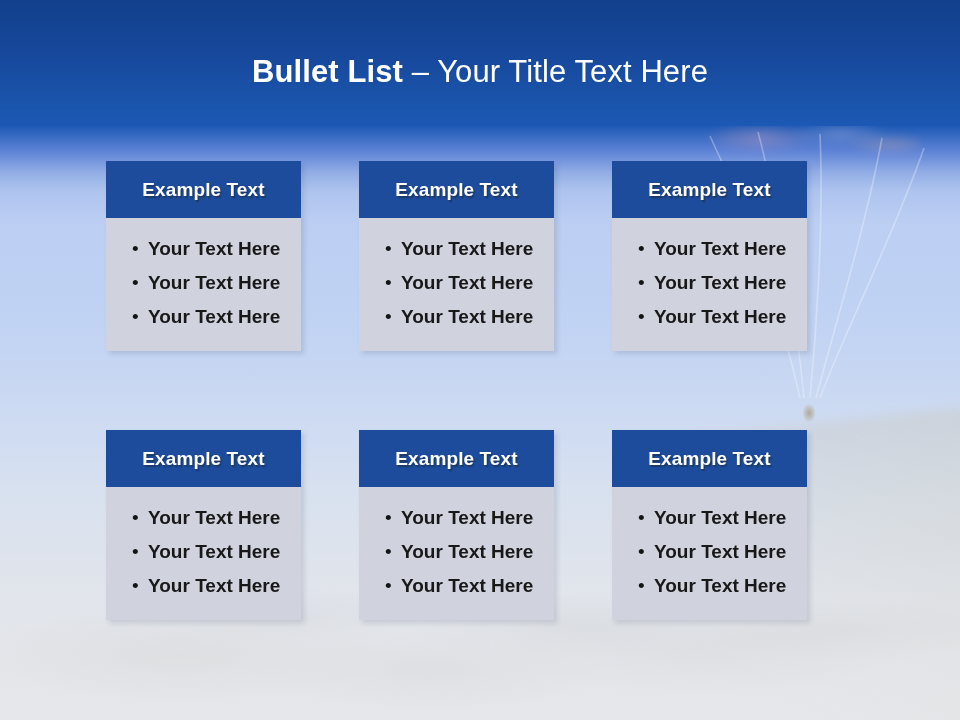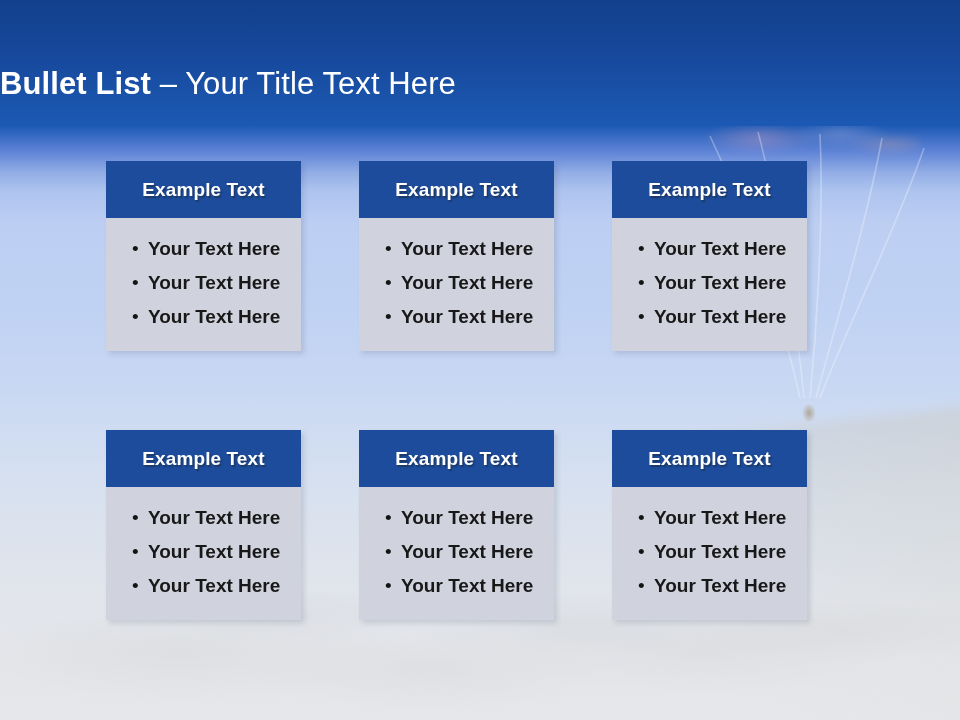--- a/index.html
+++ b/index.html
@@ -121,23 +121,23 @@
   #title-banner {
     position: absolute;
     left: 0; top: 0;
     width: 960px;
     height: 126px;
     background: linear-gradient(to bottom, #12408d 0%, #16479a 40%, #1a54ab 80%, #1c59b4 100%);
   }
   #title-text {
     position: absolute;
     left: 0;
-    top: 64px;
-    width: 960px;
-    text-align: left;
+    top: 52px;
+    width: 960px;
+    text-align: center;
     color: #ffffff;
     font-size: 31px;
     line-height: 40px;
     letter-spacing: 0.1px;
     white-space: nowrap;
   }
   #title-text .t-bold { font-weight: 700; }
   #title-text .t-reg  { font-weight: 400; }
 
   

